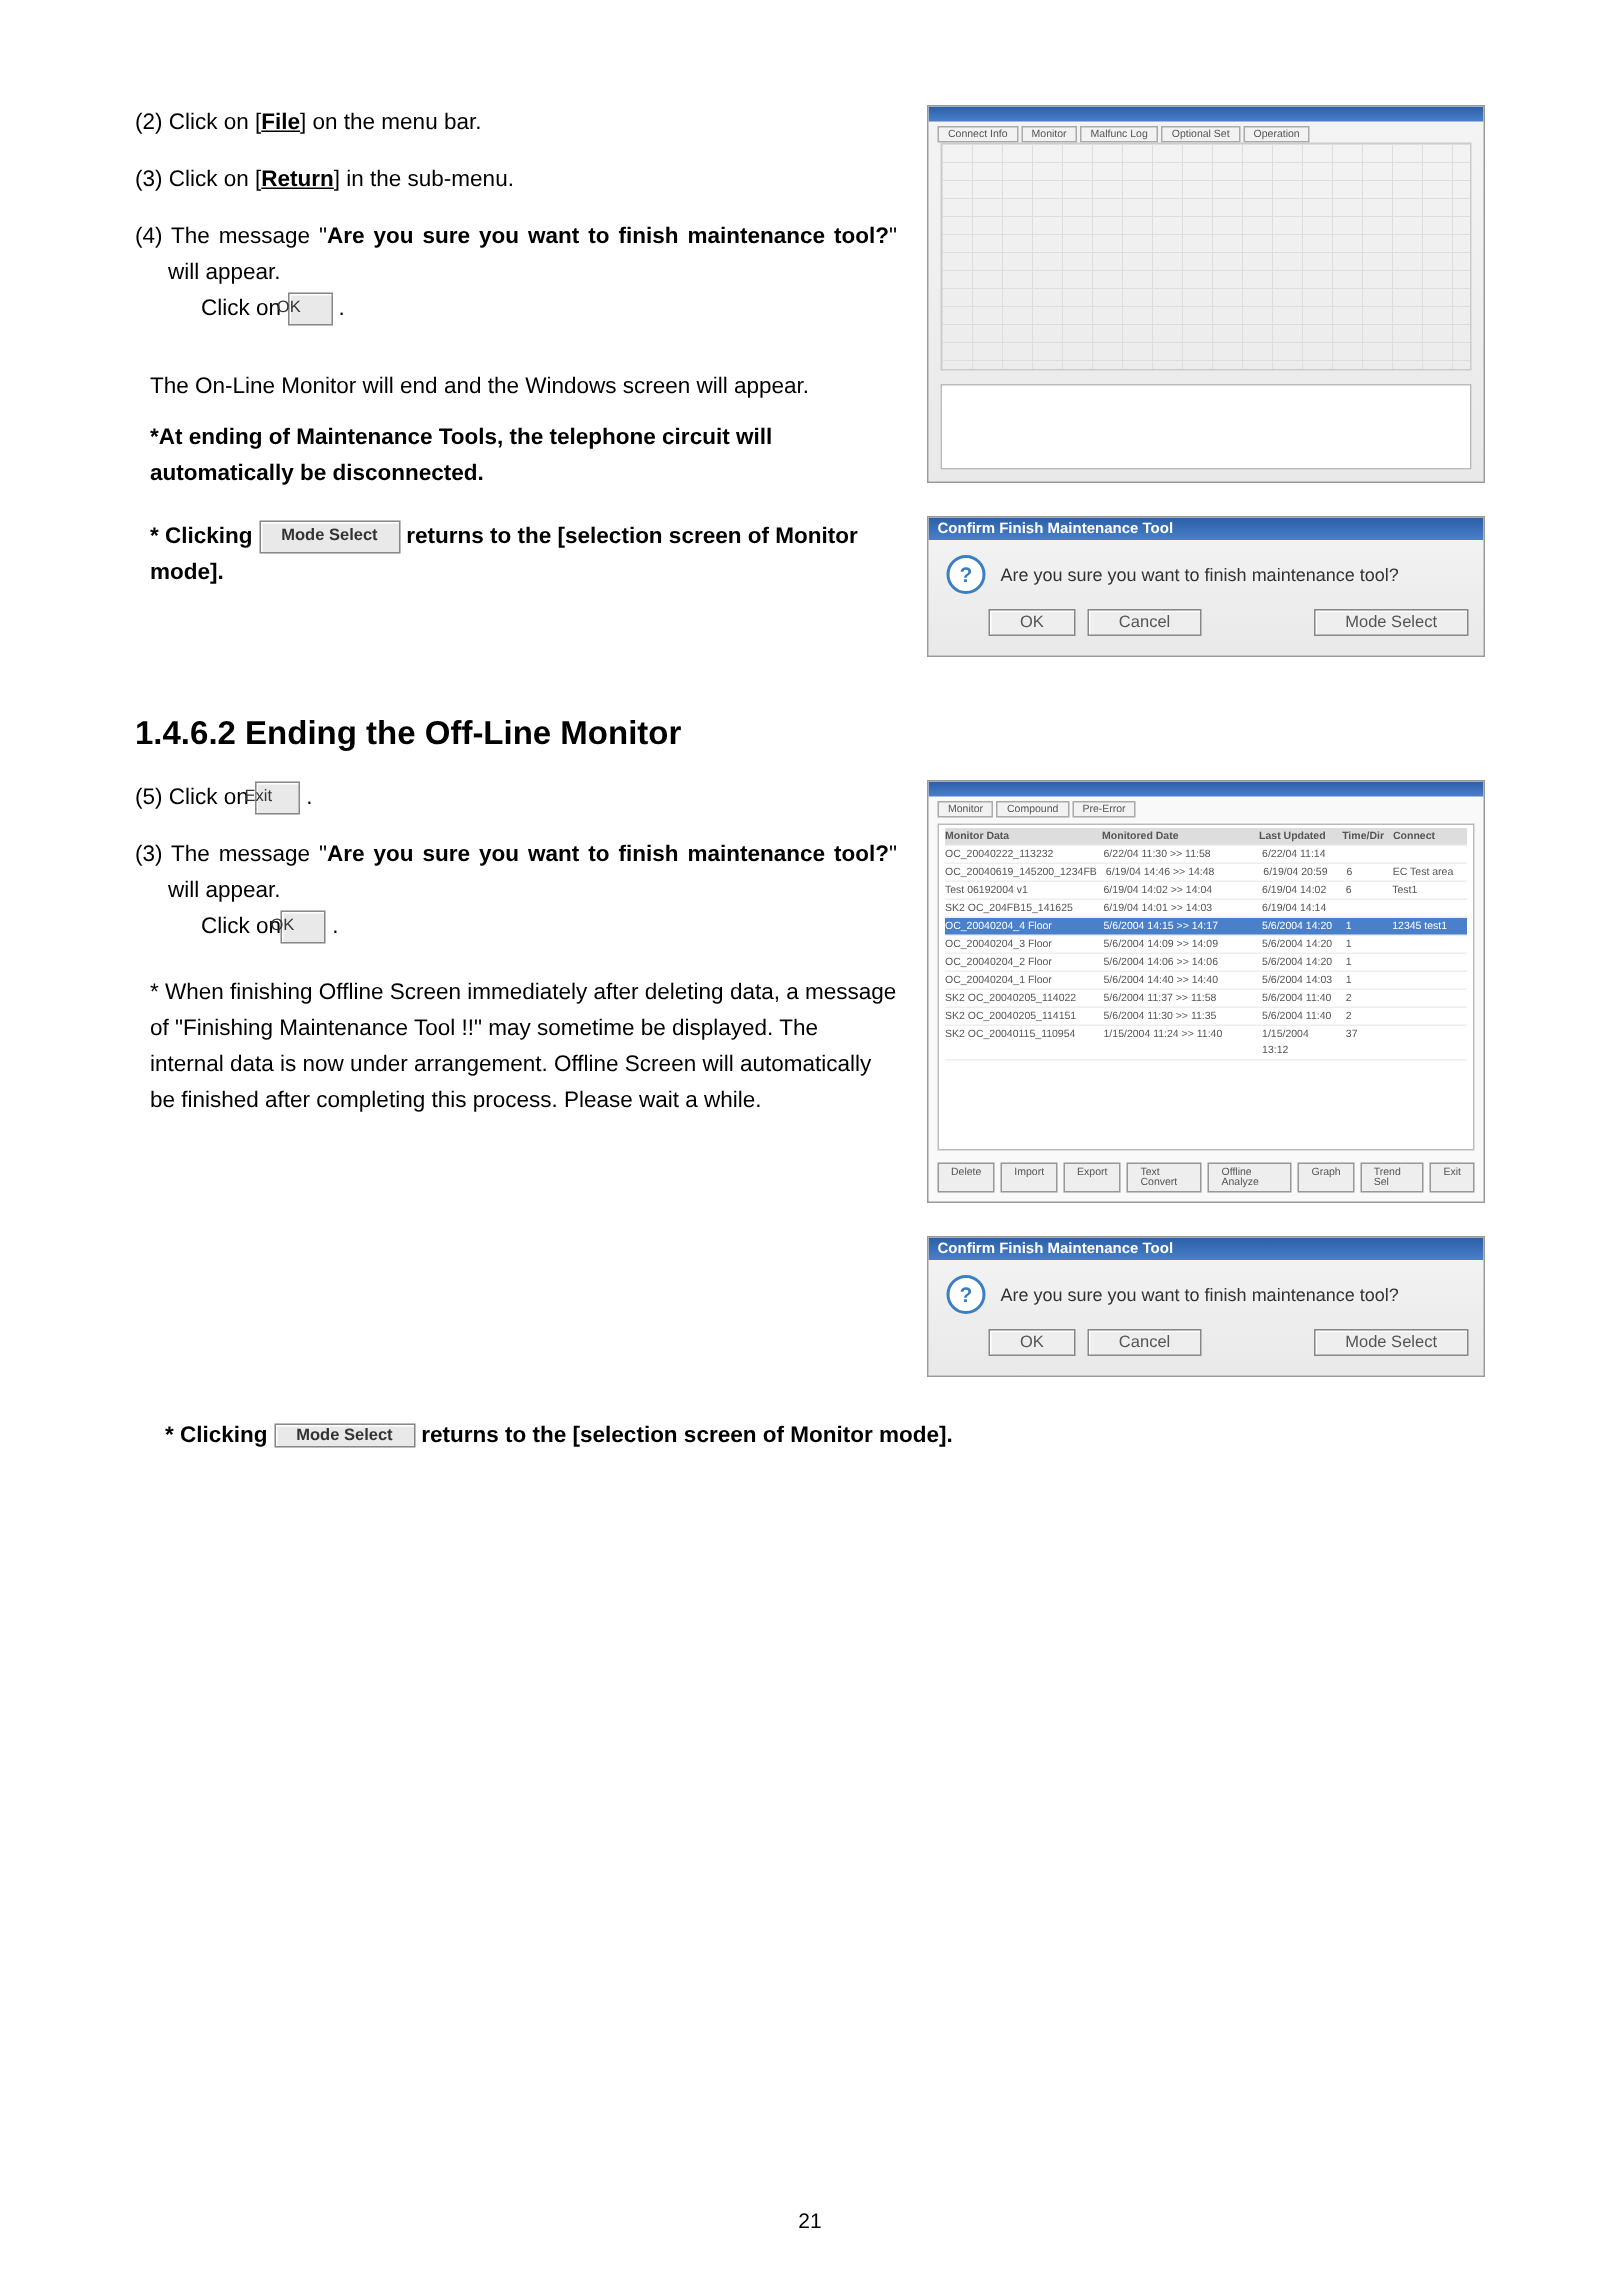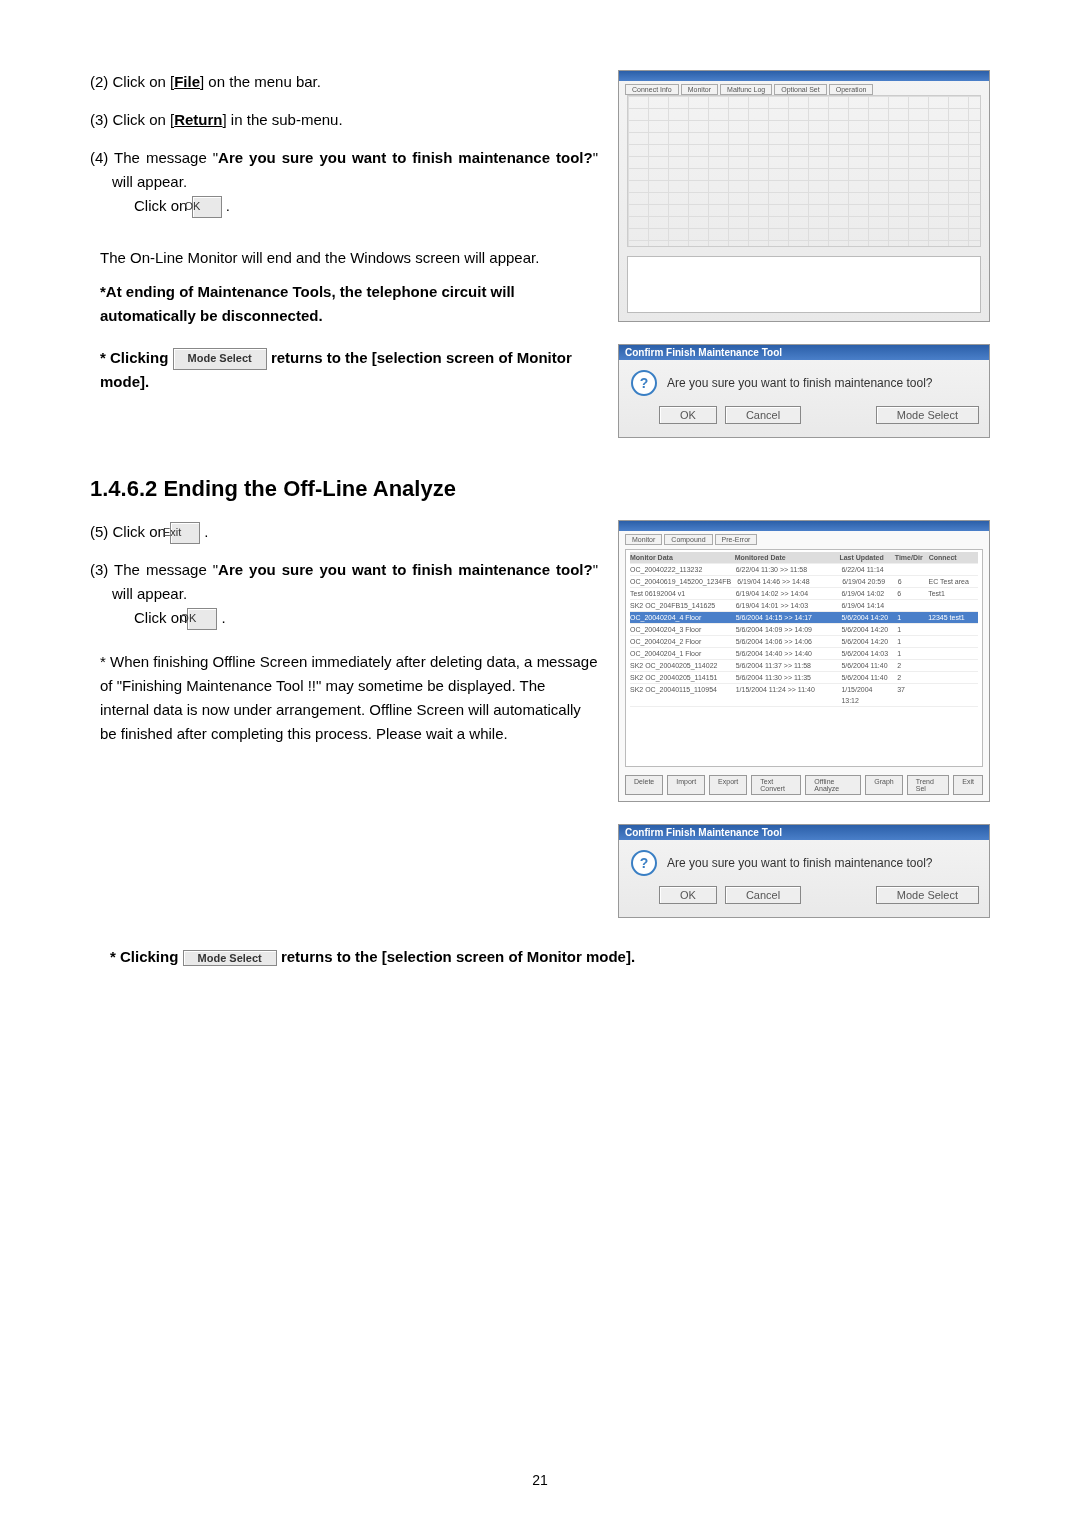--- a/index.html
+++ b/index.html
@@ -260,21 +260,21 @@
           <span class="dlg-btn">OK</span>
           <span class="dlg-btn">Cancel</span>
           <span class="dlg-btn right">Mode Select</span>
         </div>
       </div>
     </div>
   </div>
 
   <div class="sectgap"></div>
 
-  <h2 class="subsection">1.4.6.2 Ending the Off-Line Analyze</h2>
+  <h2 class="subsection">1.4.6.2 Ending the Off-Line Monitor</h2>
 
   <div class="content-row">
     <div class="left-col">
       <p class="step">
         <span>(5) Click on </span><span class="btn-inline">Exit</span><span> .</span>
       </p>
       <p class="step step-wide" style="text-align:justify;">
         <span>(3) The message "</span><span class="bold">Are you sure you want to finish maintenance tool?</span><span>" will appear.</span><br>
         <span style="margin-left:22px;">Click on</span><span class="btn-inline">OK</span><span> .</span>
       </p>

